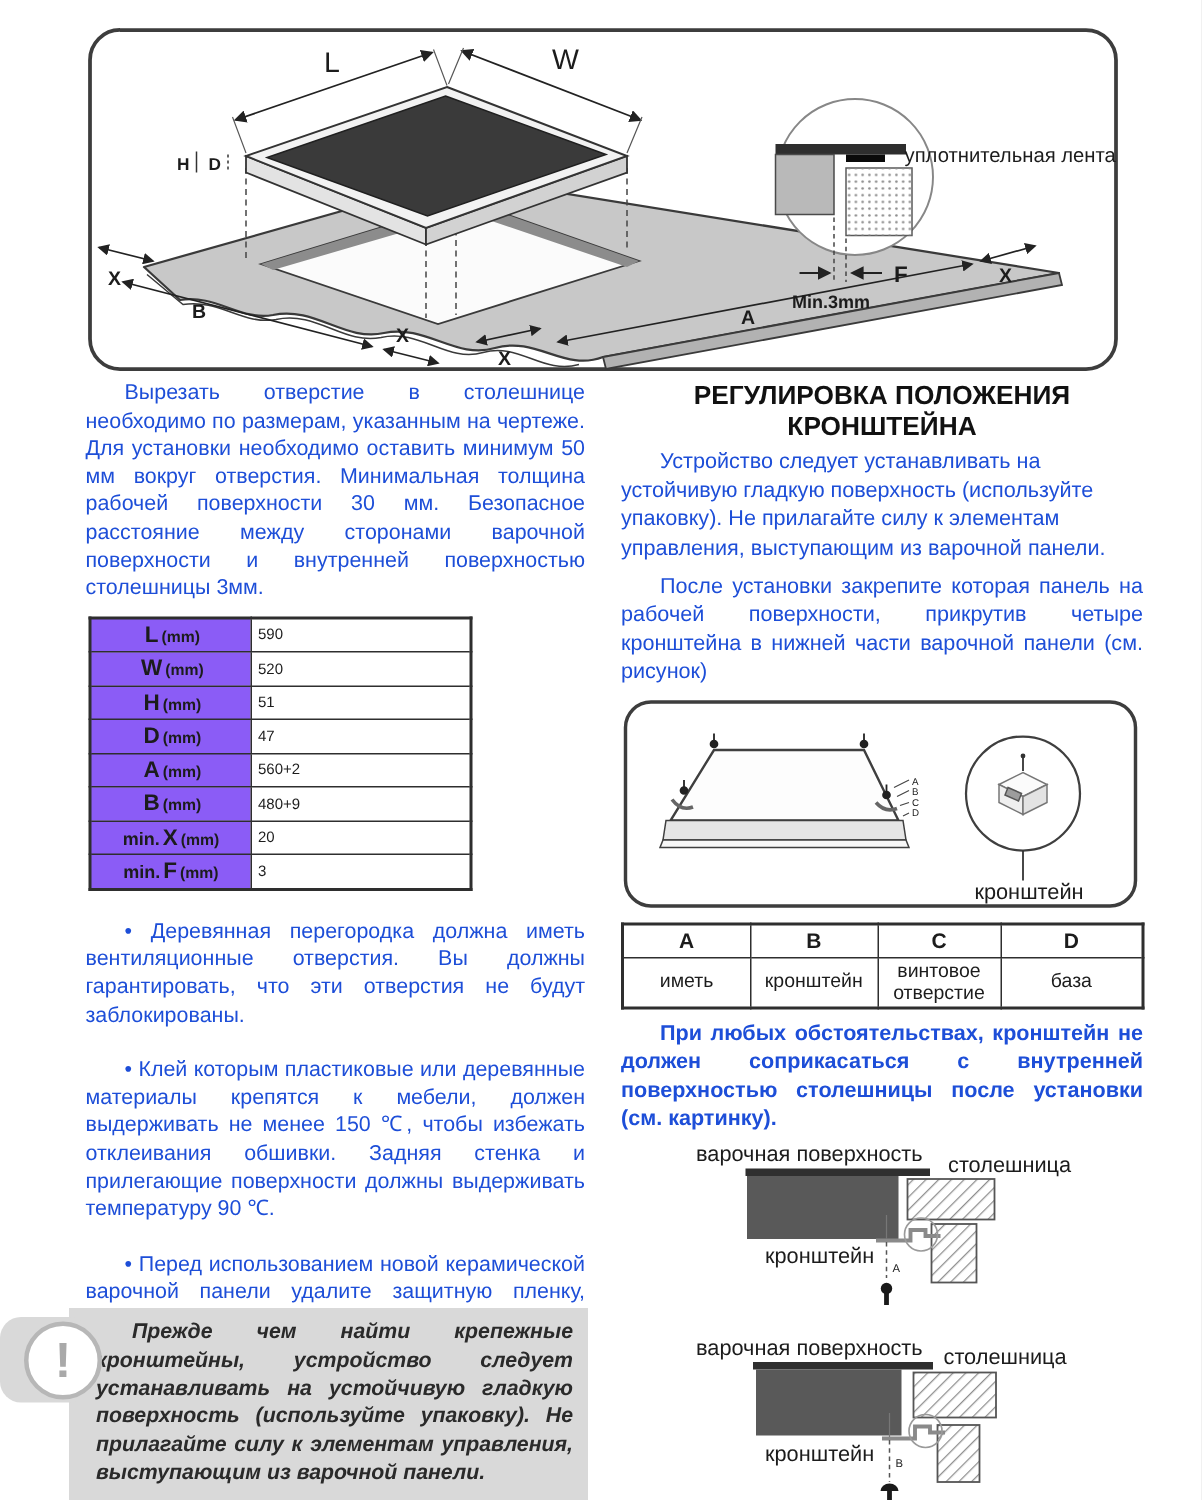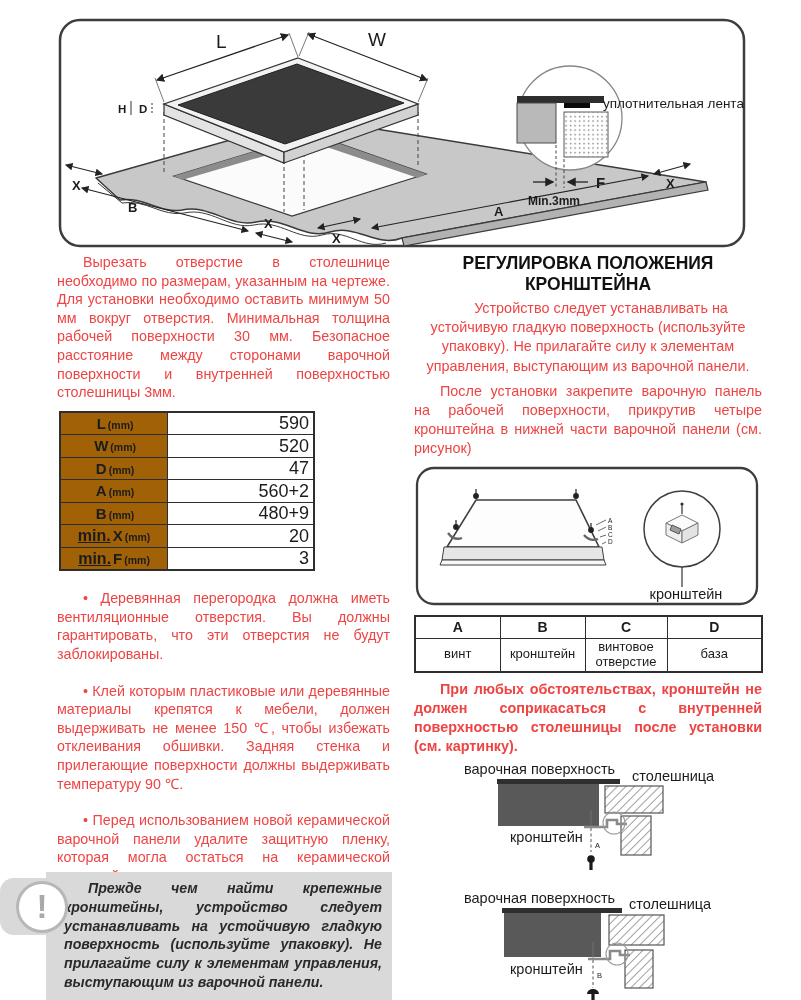--- a/index.html
+++ b/index.html
@@ -9,40 +9,40 @@
     font-family:"Liberation Sans", sans-serif; color:#1c1c1c;
   }
   svg text{font-family:"Liberation Sans", sans-serif; fill:#1c1c1c;}
 
   
   .col-left{position:absolute; left:57px; top:253px; width:333px;}
   .col-right{position:absolute; left:414px; top:253px; width:348px;}
 
   .para{
     margin:0; font-size:14.3px; line-height:18.6px;
-    text-align:justify; text-indent:26px; color:#ef4444;
+    text-align:justify; text-indent:26px; color:#1d4ed8;
   }
   .col-right .para{font-size:14.4px; line-height:19.2px;}
-  .ragged{text-align:center;}
+  .ragged{text-align:left;}
   .bullet{margin-top:18px;}
 
   h2.sec-title{
     margin:0 0 4px 0; font-size:17.5px; line-height:21px;
     font-weight:bold; text-align:center; color:#111;
   }
 
   
   table.dims{
     border-collapse:collapse; margin:9px 0 8px 2px; width:256px;
     border:2px solid #2e2e2e;
   }
   table.dims td{border:1.6px solid #2e2e2e; height:21.5px; padding:0 4px;}
-  table.dims td.lbl{background:#a16207; text-align:center; width:102px;}
-  table.dims td.val{text-align:right; font-size:18px; width:150px;}
-  .pfx{font-size:16px; font-weight:bold;text-decoration:underline;}
+  table.dims td.lbl{background:#8b5cf6; text-align:center; width:102px;}
+  table.dims td.val{text-align:left; font-size:10px; width:150px;}
+  .pfx{font-size:12px; font-weight:bold;}
   .ltr{font-size:15px; font-weight:bold; margin:0 2px;}
   .unit{font-size:10.5px; font-weight:bold;}
 
   
   table.legend{
     border-collapse:collapse; width:347px; margin-top:8px;
     border:2px solid #2e2e2e; table-layout:fixed;
   }
   table.legend th, table.legend td{border:1.6px solid #2e2e2e; text-align:center;}
   table.legend th{font-size:14px; height:19px; font-weight:bold;}
@@ -175,20 +175,24 @@
       <tbody>
         <tr>
           <td class="lbl"><span class="pfx"></span><span class="ltr">L</span><span class="unit">(mm)</span></td>
           <td class="val">590</td>
         </tr>
         <tr>
           <td class="lbl"><span class="pfx"></span><span class="ltr">W</span><span class="unit">(mm)</span></td>
           <td class="val">520</td>
         </tr>
         <tr>
+          <td class="lbl"><span class="pfx"></span><span class="ltr">H</span><span class="unit">(mm)</span></td>
+          <td class="val">51</td>
+        </tr>
+        <tr>
           <td class="lbl"><span class="pfx"></span><span class="ltr">D</span><span class="unit">(mm)</span></td>
           <td class="val">47</td>
         </tr>
         <tr>
           <td class="lbl"><span class="pfx"></span><span class="ltr">A</span><span class="unit">(mm)</span></td>
           <td class="val">560+2</td>
         </tr>
         <tr>
           <td class="lbl"><span class="pfx"></span><span class="ltr">B</span><span class="unit">(mm)</span></td>
           <td class="val">480+9</td>
@@ -215,21 +219,21 @@
       <p>Прежде чем найти крепежные кронштейны, устройство следует устанавливать на устойчивую гладкую поверхность (используйте упаковку). Не прилагайте силу к элементам управления, выступающим из варочной панели.</p>
     </div>
     <div class="warn-circle">
       <span>!</span>
     </div>
   </div>
 
   <div class="col-right">
     <h2 class="sec-title">РЕГУЛИРОВКА ПОЛОЖЕНИЯ КРОНШТЕЙНА</h2>
     <p class="para ragged">Устройство следует устанавливать на устойчивую гладкую поверхность (используйте упаковку). Не прилагайте силу к элементам управления, выступающим из варочной панели.</p>
-    <p class="para mt6">После установки закрепите варочную панель на рабочей поверхности, прикрутив четыре кронштейна в нижней части варочной панели (см. рисунок)</p>
+    <p class="para mt6">После установки закрепите которая панель на рабочей поверхности, прикрутив четыре кронштейна в нижней части варочной панели (см. рисунок)</p>
 
     <svg class="figsvg" style="margin-top:6px;" width="347" height="142" viewBox="0 0 347 142">
       <rect x="3" y="3" width="340" height="136" rx="17" fill="#ffffff" stroke="#3d3d3d" stroke-width="2.3"></rect>
       <g>
         <polygon points="62,35 162,35 185,82 33,82" fill="#fdfdfd" stroke="#3f3f3f" stroke-width="1.6"></polygon>
         <polygon points="30,82 188,82 190,95 28,95" fill="#e6e6e6" stroke="#3f3f3f" stroke-width="1"></polygon>
         <polygon points="28,95 190,95 192,100 26,100" fill="#f7f7f7" stroke="#3f3f3f" stroke-width="1"></polygon>
         <g stroke="#222" stroke-width="1.2">
           <line x1="62" y1="24" x2="62" y2="32"></line>
             <circle cx="62" cy="31" r="2.3" fill="#222"></circle>
@@ -274,21 +278,21 @@
           <col style="width:95px">
         </colgroup>
       <tbody>
         <tr>
           <th>A</th>
           <th>B</th>
           <th>C</th>
           <th>D</th>
         </tr>
         <tr>
-          <td>винт</td>
+          <td>иметь</td>
           <td>кронштейн</td>
           <td>винтовое отверстие</td>
           <td>база</td>
         </tr>
       </tbody>
     </table>
 
     <p class="para" style="margin-top:7px;font-weight:bold;">При любых обстоятельствах, кронштейн не должен соприкасаться с внутренней поверхностью столешницы после установки (см. картинку).</p>
 
     <svg class="figsvg" style="margin-top:4px;" width="350" height="122" viewBox="0 0 350 122">

